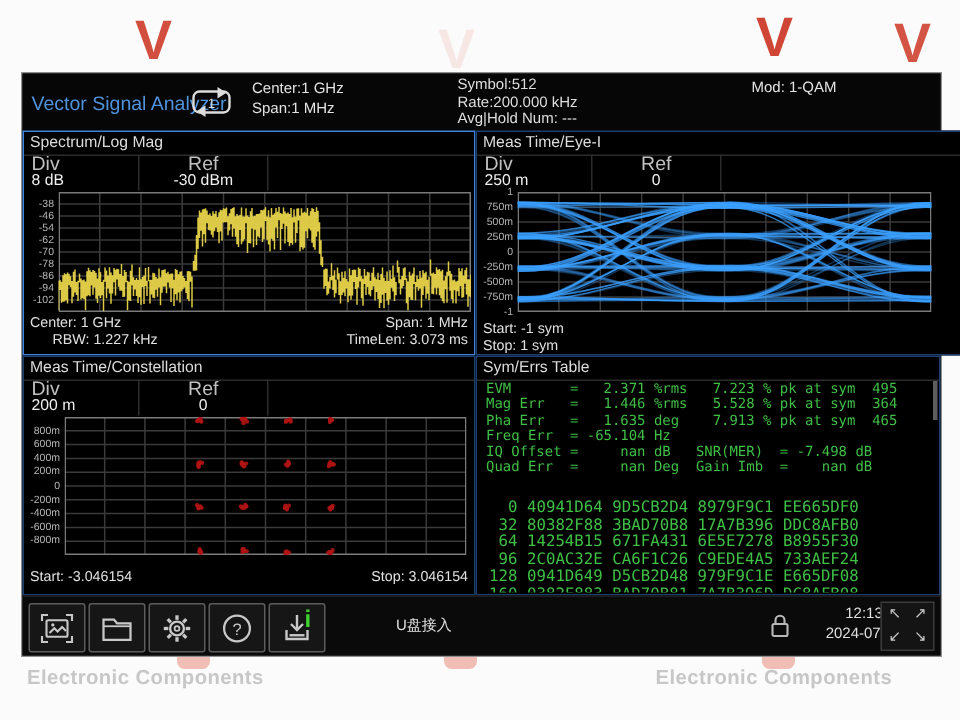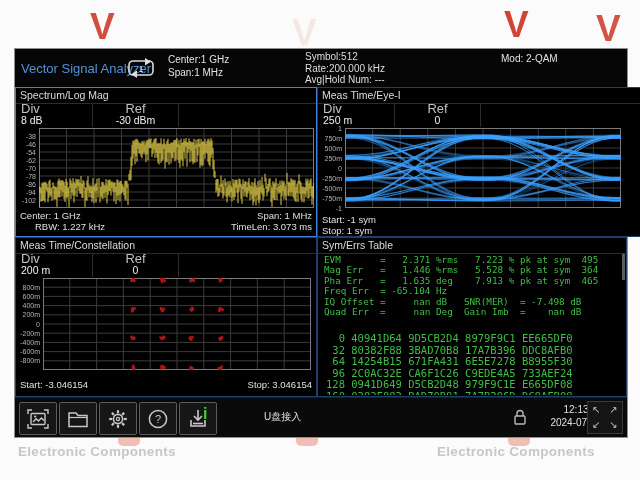--- a/index.html
+++ b/index.html
@@ -72,21 +72,21 @@
     </span>
     <div class="abs" style="left:153px;top:4px;">
       <div class="tb-line">Center:1 GHz</div>
       <div class="tb-line">Span:1 MHz</div>
     </div>
     <div class="abs" style="left:290px;top:2px;">
       <div class="tb-small">Symbol:512</div>
       <div class="tb-small">Rate:200.000 kHz</div>
       <div class="tb-small">Avg|Hold Num: ---</div>
     </div>
-    <span class="abs tb-line" style="left:486px;top:3px;">Mod: 2-QAM</span>
+    <span class="abs tb-line" style="left:486px;top:3px;">Mod: 1-QAM</span>
   </div>
 
   <div class="panel q1">
     <div class="title-row">Spectrum/Log Mag</div>
     <div class="hdr">
       <div class="hcell c1">
         <div class="hlabel">Div</div>
         <div class="hvalue">8 dB</div>
       </div>
       <div class="hcell c2">

